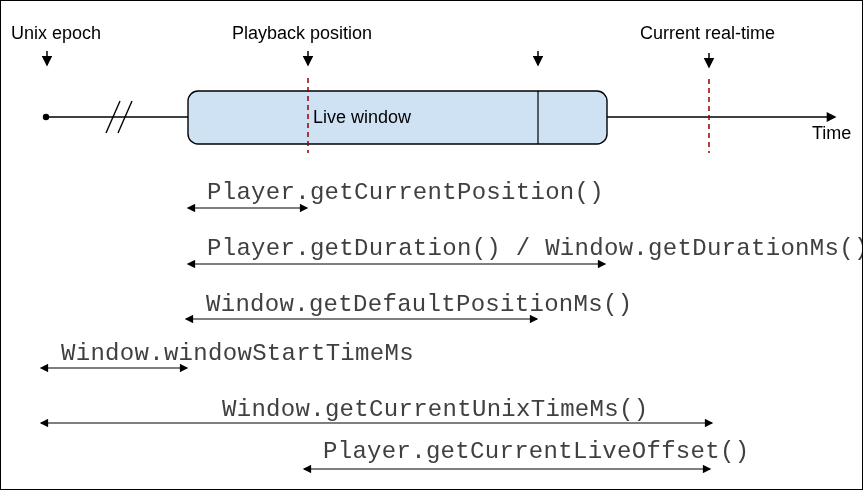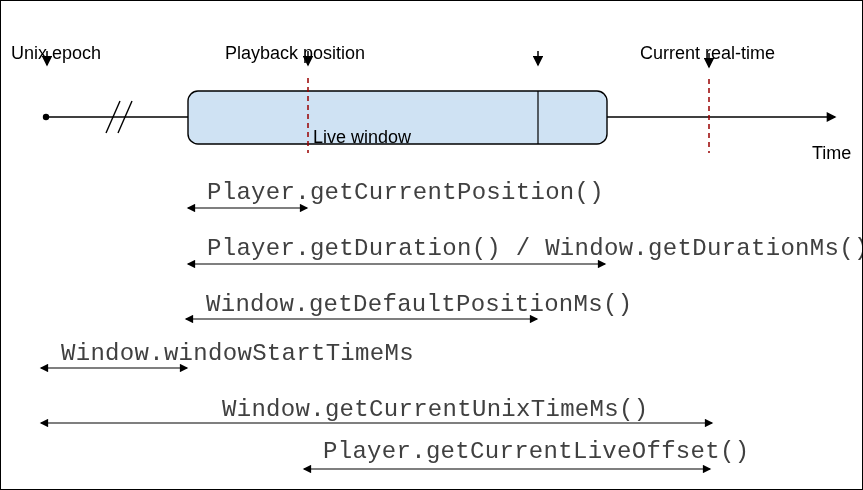--- a/index.html
+++ b/index.html
@@ -11,21 +11,20 @@
     border:1px solid var(--line,#000);
     overflow:hidden;
     font-family:"Liberation Sans",sans-serif;
   }
   .layer{position:absolute;left:0;top:0;}
   .slabel{
     position:absolute;
     font-family:"Liberation Sans",sans-serif;
     font-size:18px;line-height:1.2;color:var(--line,#000);
     white-space:nowrap;
-    margin-top:20px;
   }
   .mono{
     position:absolute;
     font-family:"Liberation Mono","DejaVu Sans Mono",monospace;
     font-size:24px;line-height:1.15;letter-spacing:0.3px;
     color:var(--mono-text,#404040);
     white-space:nowrap;
   }
   .center{text-align:center;}
   
@@ -70,21 +69,21 @@
 
     <line class="range" data-name="current-position-range-arrow" x1="187" y1="207" x2="306" y2="207" marker-start="url(#ah)" marker-end="url(#ah)"></line>
     <line class="range" data-name="duration-range-arrow" x1="187" y1="263" x2="604" y2="263" marker-start="url(#ah)" marker-end="url(#ah)"></line>
     <line class="range" data-name="default-position-range-arrow" x1="185" y1="318" x2="536" y2="318" marker-start="url(#ah)" marker-end="url(#ah)"></line>
     <line class="range" data-name="window-start-range-arrow" x1="40" y1="367" x2="186" y2="367" marker-start="url(#ah)" marker-end="url(#ah)"></line>
     <line class="range" data-name="current-unix-time-range-arrow" x1="40" y1="422" x2="711" y2="422" marker-start="url(#ah)" marker-end="url(#ah)"></line>
     <line class="range" data-name="live-offset-range-arrow" x1="303" y1="468" x2="709" y2="468" marker-start="url(#ah)" marker-end="url(#ah)"></line>
   </svg>
 
   <div class="slabel" style="left:10px;top:22px" data-name="unix-epoch-label">Unix epoch</div>
-  <div class="slabel" style="left:224px;top:22px" data-name="playback-position-label">Playback position</div>
+  <div class="slabel" style="left:231px;top:22px" data-name="playback-position-label">Playback position</div>
   <div class="slabel" style="left:639px;top:22px" data-name="current-real-time-label">Current real-time</div>
 
   <div class="slabel center" style="left:187px;top:106px;width:348px" data-name="live-window-label">Live window</div>
   <div class="slabel" style="left:811px;top:122px" data-name="time-axis-label">Time</div>
 
   <div class="mono" style="left:206px;top:178px" data-name="annotation-get-current-position">Player.getCurrentPosition()</div>
   <div class="mono" style="left:206px;top:234px" data-name="annotation-get-duration">Player.getDuration() / Window.getDurationMs()</div>
   <div class="mono" style="left:205px;top:290px" data-name="annotation-get-default-position">Window.getDefaultPositionMs()</div>
   <div class="mono" style="left:60px;top:339px" data-name="annotation-window-start-time">Window.windowStartTimeMs</div>
   <div class="mono" style="left:221px;top:395px" data-name="annotation-get-current-unix-time">Window.getCurrentUnixTimeMs()</div>

